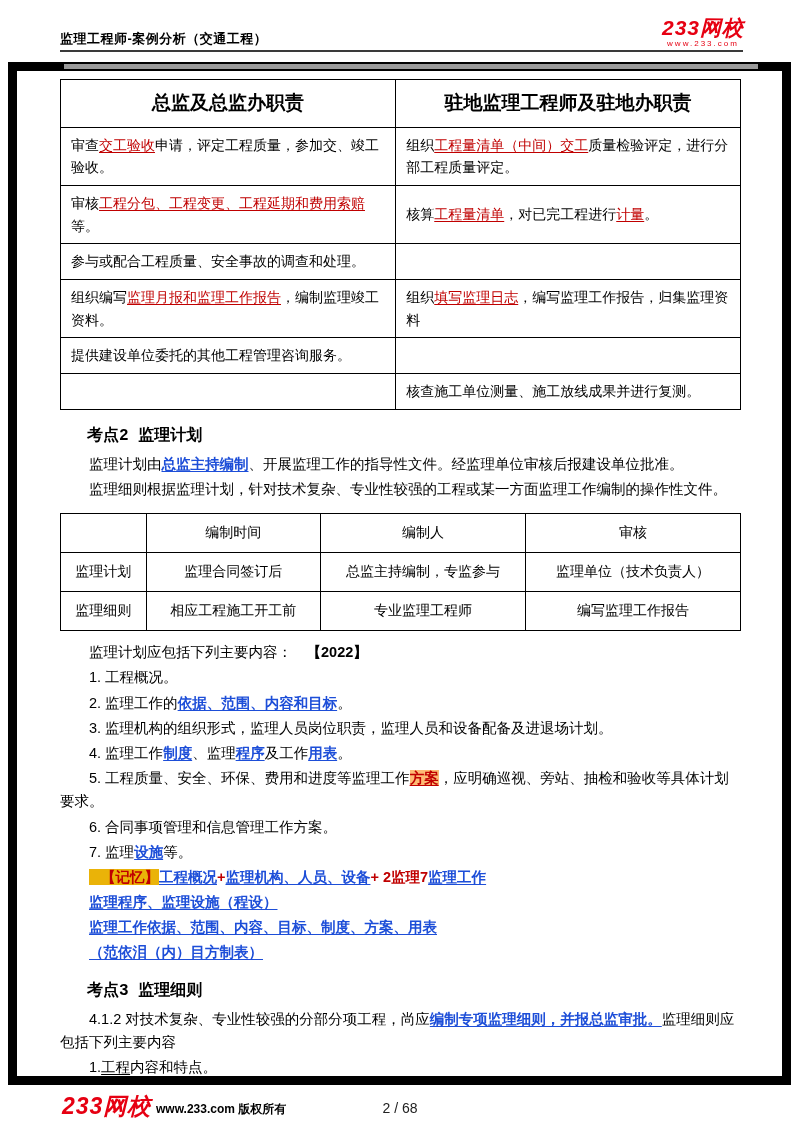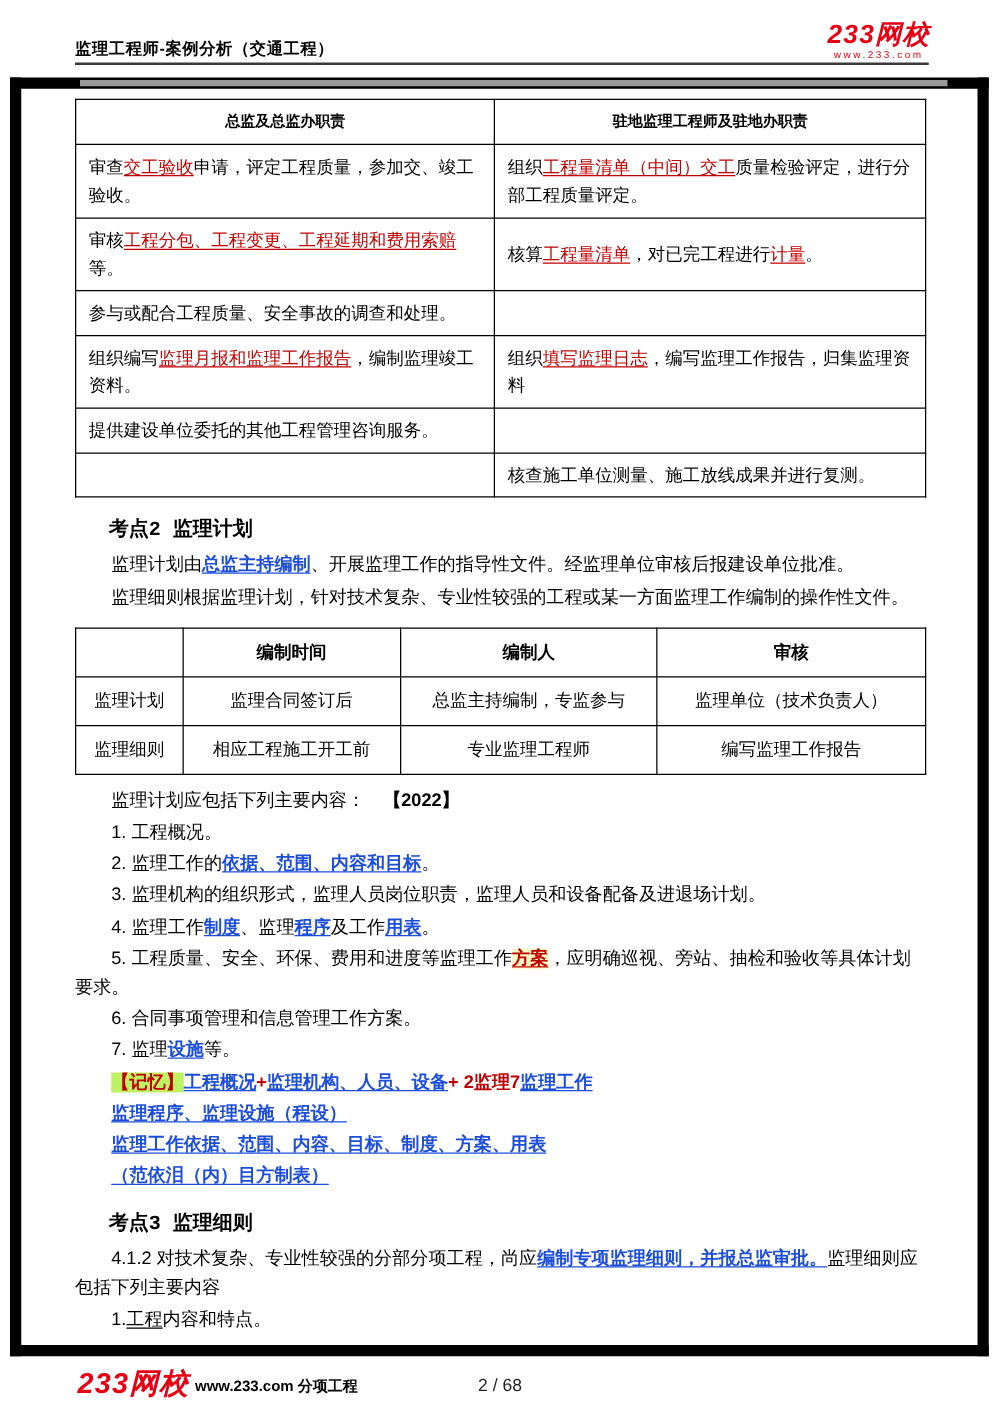--- a/index.html
+++ b/index.html
@@ -17,35 +17,35 @@
   
   .frame-top    { position:absolute; left:8px;   top:62px;   width:783px; height:9px;    background:#000; }
   .frame-top-gray { position:absolute; left:56px; top:2px;   width:694px; height:5px;    background:#9a9a9a; }
   .frame-left   { position:absolute; left:8px;   top:62px;   width:9px;   height:1023px; background:#000; }
   .frame-right  { position:absolute; left:782px; top:62px;   width:9px;   height:1023px; background:#000; }
   .frame-bottom { position:absolute; left:8px;   top:1076px; width:783px; height:9px;    background:#000; }
   
   .content { position:absolute; left:60px; top:79px; width:681px; }
   table { border-collapse:collapse; width:100%; table-layout:fixed; }
   .t1 th, .t1 td { border:1px solid #000; padding:6px 10px; font-size:14px; line-height:1.62; vertical-align:middle; word-break:break-all; }
-  .t1 th { text-align:center; font-weight:bold; font-size:12px; padding:8px 6px; }
+  .t1 th { text-align:center; font-weight:bold; font-size:19px; padding:8px 6px; }
   .t2 { margin:12px 0 10px; }
   .t2 th, .t2 td { border:1px solid #000; padding:10px 4px; font-size:14px; text-align:center; vertical-align:middle; word-break:break-all; }
-  .t2 thead th { font-weight:bold; }
+  .t2 thead th { font-weight:normal; }
   .kp { font-size:16px; font-weight:bold; padding-left:27px; margin:15px 0 7px;font-family:Liberation Mono, monospace; }
   .para { font-size:14.5px; line-height:1.6; text-indent:2em; margin:2px 0; word-break:break-all; }
   
   .sg-n  { }
   .sg-b  { font-weight:bold; }
   .sg-bu { text-decoration:underline; text-underline-offset:2px; }
   .sg-ru { color:#c00000; text-decoration:underline; text-underline-offset:2px; }
   .sg-r  { color:#1d4ed8; font-weight:bold; text-decoration:underline; text-underline-offset:2px; }
   .sg-rb { color:#c00000; font-weight:bold; }
-  .sg-rh { color:#c00000; font-weight:bold; background:#bef264; }
-  .sg-rhu{ color:#c00000; font-weight:bold; background:#fef9c3; text-decoration:underline; text-underline-offset:2px; }
+  .sg-rh { color:#c00000; font-weight:bold; background:#eab308;padding-left:12px; }
+  .sg-rhu{ color:#c00000; font-weight:bold; background:#fdba74; text-decoration:underline; text-underline-offset:2px; }
   
   footer { position:absolute; left:0; right:0; top:1090px; height:42px; }
   .f-logo { position:absolute; left:62px; top:1px; color:#e60012; font-size:23px; font-weight:bold; font-style:italic; letter-spacing:1px; }
   .f-copy { position:absolute; left:156px; top:11px; font-size:12px; font-weight:bold; }
   .f-page { position:absolute; left:0; right:0; top:10px; text-align:center; font-size:14px; color:#222; }
 </style>
 </head>
 <body>
 
 <div class="h-title">监理工程师-案例分析（交通工程）</div>
@@ -153,15 +153,15 @@
   <p class="para"><span class="sg-r">（范依泪（内）目方制表）</span></p>
 
   <h2 class="kp">考点3 监理细则</h2>
   <p class="para"><span class="sg-n">4.1.2 对技术复杂、专业性较强的分部分项工程，尚应</span><span class="sg-r">编制专项监理细则，并报总监审批。</span><span class="sg-n">监理细则应包括下列主要内容</span></p>
   <p class="para"><span class="sg-n">1.</span><span class="sg-bu">工程</span><span class="sg-n">内容和特点。</span></p>
 
 </main>
 
 <footer>
   <span class="f-logo">233网校</span>
-  <span class="f-copy">www.233.com 分项工程</span>
+  <span class="f-copy">www.233.com 版权所有</span>
   <span class="f-page">2 / 68</span>
 </footer>
 
 </body></html>

